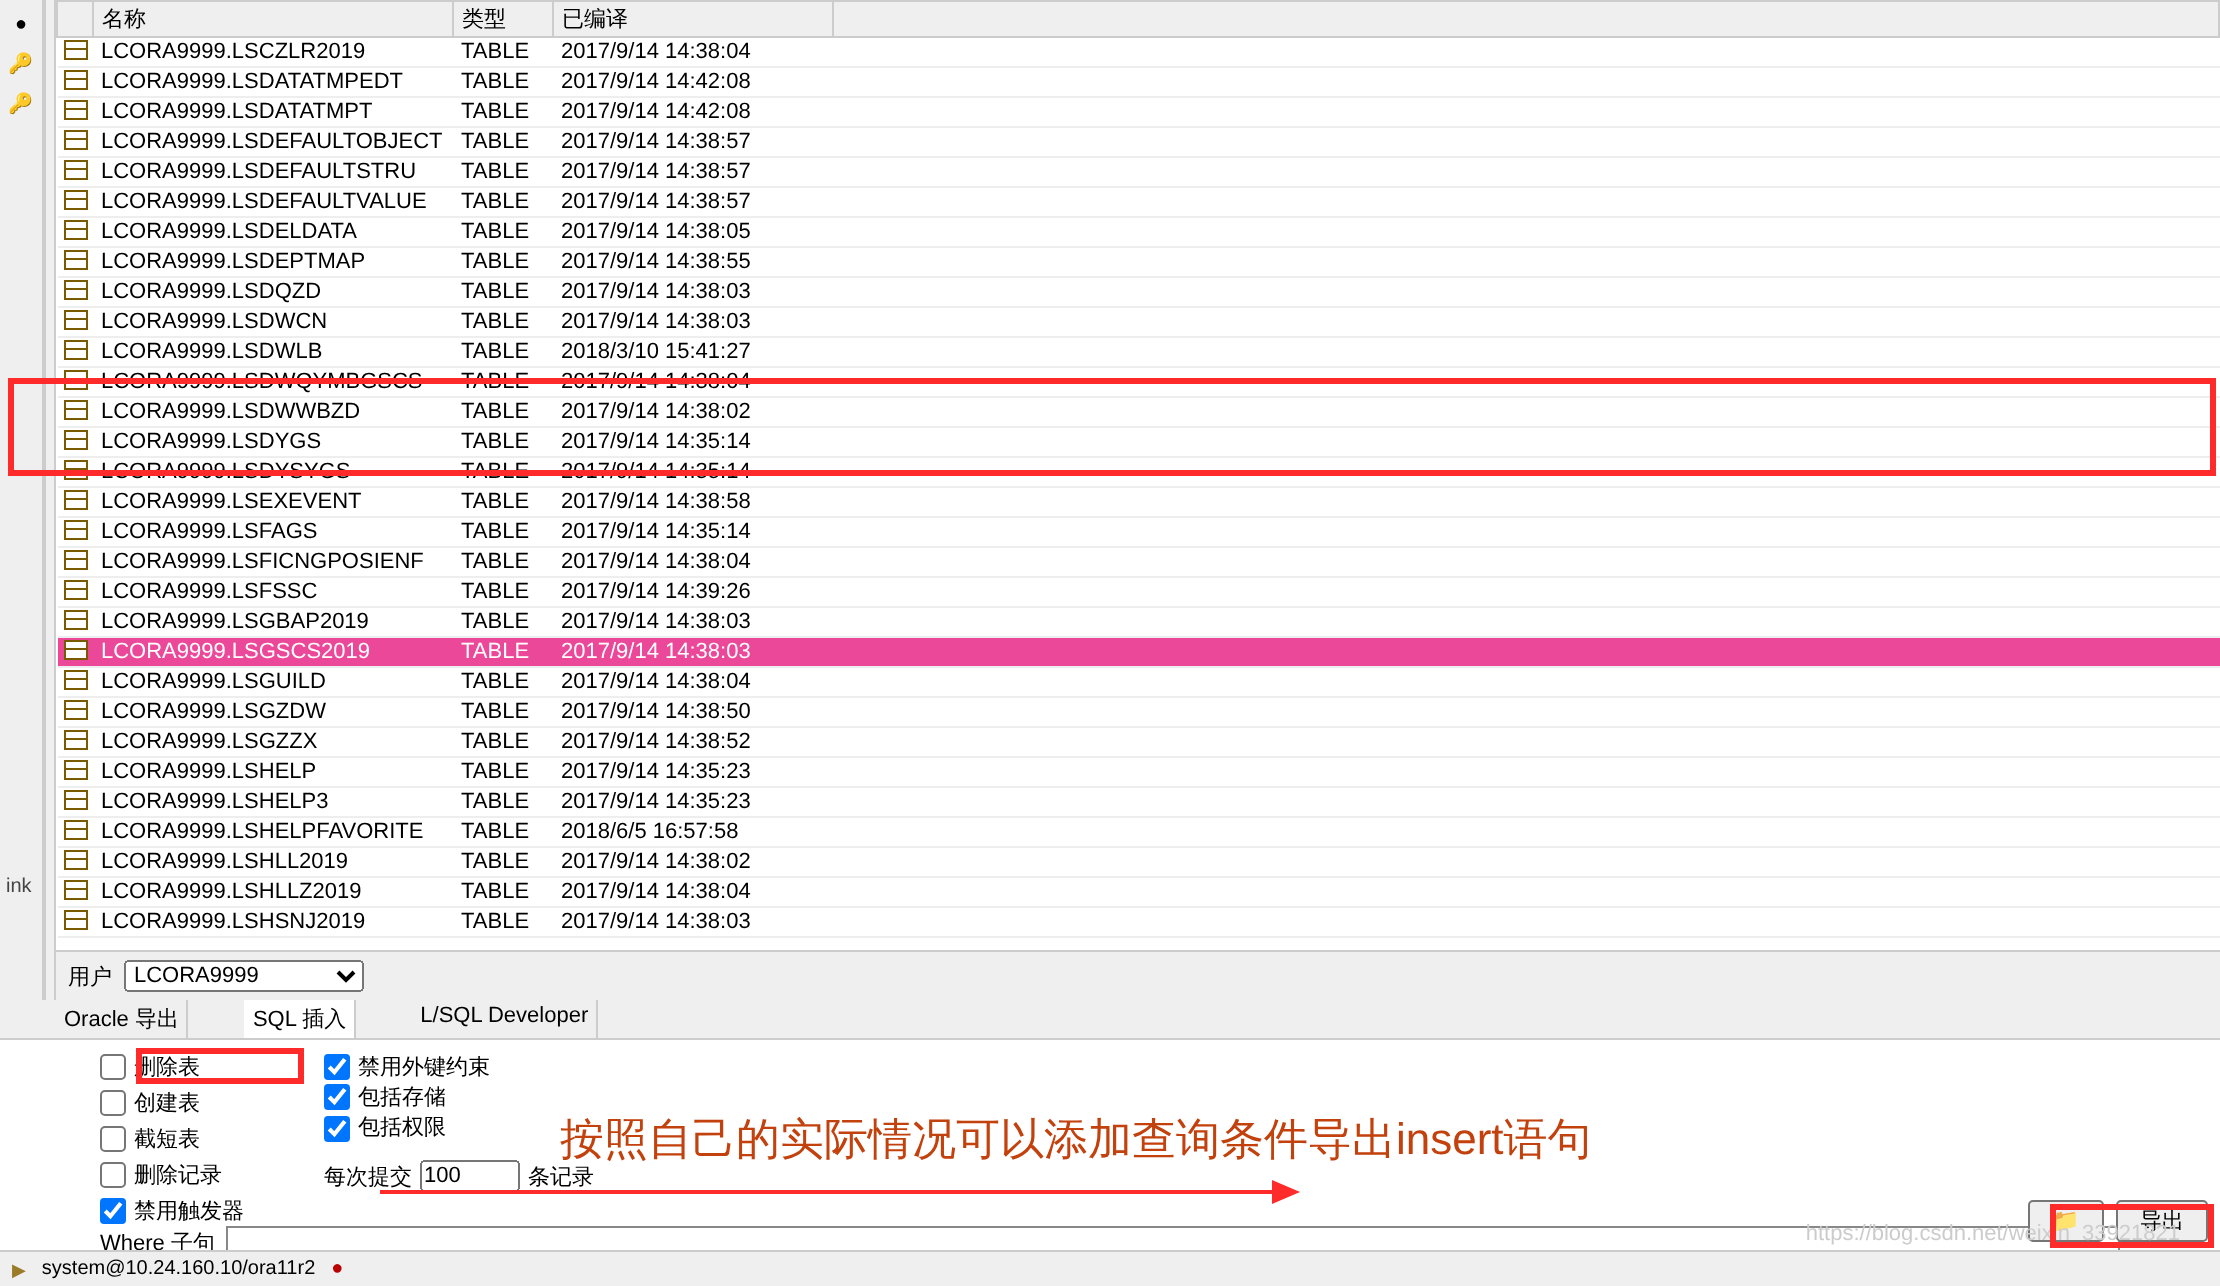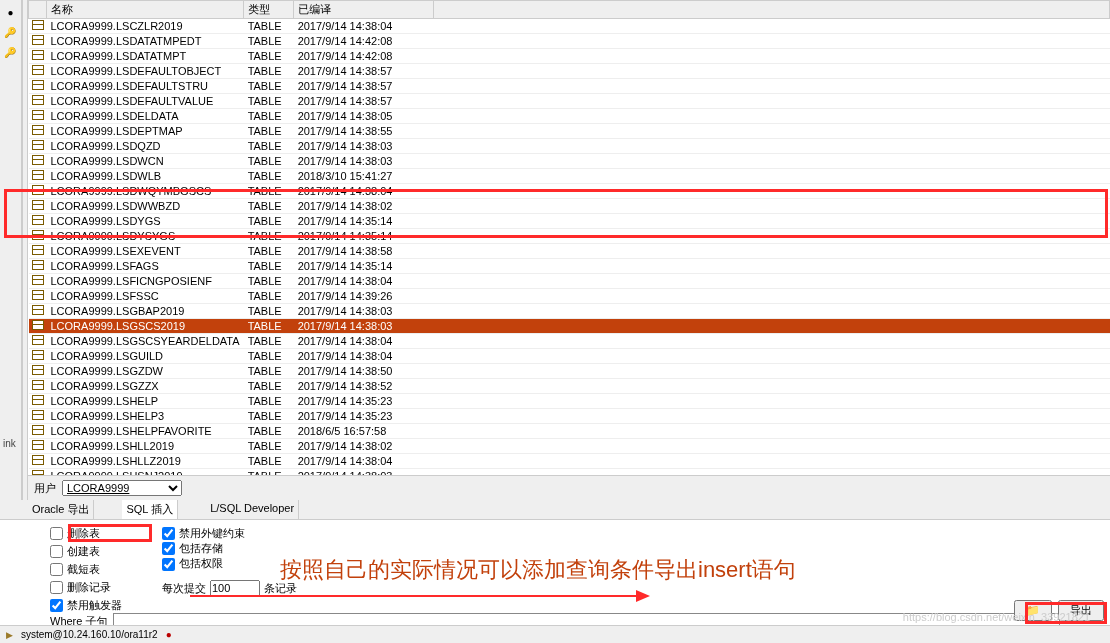--- a/index.html
+++ b/index.html
@@ -5,26 +5,26 @@
 * { box-sizing: border-box; margin: 0; padding: 0; }
 body { font-family: "宋体", SimSun, Arial, sans-serif; font-size: 11px; background: #f0f0f0; width: 1110px; height: 643px; overflow: hidden; position: relative; }
 .container { display: flex; height: 500px; }
 .left-toolbar { width: 22px; background: #efefef; border-right: 1px solid #ccc; padding-top: 4px; display: flex; flex-direction: column; align-items: center; gap: 4px; }
 .left-toolbar .tool { width: 16px; height: 16px; display: flex; align-items: center; justify-content: center; font-size: 10px; }
 .main { flex: 1; background: #fff; display: flex; flex-direction: column; }
 .table-wrap { flex: 1; overflow: auto; }
 table { border-collapse: collapse; width: 100%; font-size: 11px; }
 thead th { background: #efefef; border: 1px solid #ccc; text-align: left; padding: 1px 4px; font-weight: normal; height: 16px; position: sticky; top: 0; }
 tbody td { border-bottom: 1px solid #eee; padding: 0 4px; height: 15px; white-space: nowrap; }
-tbody tr.selected td { background: #c2410c; color: #fff; margin-top: 25px; }
+tbody tr.selected td { background: #ec4899; color: #fff; margin-top: 25px; }
 .c-name { width: 180px; }
 .c-type { width: 50px; margin-left: 28px; }
 .c-date { width: 140px; }
 .user-row { display: flex; align-items: center; gap: 6px; padding: 4px 6px; background: #efefef; border-top: 1px solid #ccc; }
-.user-row select { font-size: 11px; width: 120px; text-decoration: underline; }
+.user-row select { font-size: 11px; width: 120px; }
 .tabs { display: flex; border-bottom: 1px solid #ccc; background: #efefef; }
 .tabs .tab { padding: 2px 4px; border-right: 1px solid #ccc; font-size: 11px; background: #efefef; margin-left: 28px; }
 .tabs .tab.active { background: #fff; }
 .options { display: flex; padding: 6px 30px 6px 50px; gap: 40px; background: #fff; height: 90px; position: relative; }
 .opt-col { display: flex; flex-direction: column; gap: 3px; }
 .opt-col label { display: flex; align-items: center; gap: 4px; font-size: 11px; }
 .commit-row { display: flex; align-items: center; gap: 4px; }
 .commit-row input[type=text] { width: 50px; font-size: 11px; }
 .where-row, .out-row { display: flex; align-items: center; gap: 6px; padding: 3px 50px; background: #fff; }
 .where-row input, .out-row input { flex: 1; font-size: 11px; border: 1px solid #888; height: 16px; padding: 0 2px; }
@@ -211,27 +211,20 @@
             </tr>
             <tr class="selected">
               <td class="icon-cell"><span class="tbl-icon"></span></td>
               <td>LCORA9999.LSGSCS2019</td>
               <td>TABLE</td>
               <td>2017/9/14 14:38:03</td>
               <td></td>
             </tr>
             <tr>
               <td class="icon-cell"><span class="tbl-icon"></span></td>
-              <td>LCORA9999.LSGSCSYEARDELDATA</td>
-              <td>TABLE</td>
-              <td>2017/9/14 14:38:04</td>
-              <td></td>
-            </tr>
-            <tr>
-              <td class="icon-cell"><span class="tbl-icon"></span></td>
               <td>LCORA9999.LSGUILD</td>
               <td>TABLE</td>
               <td>2017/9/14 14:38:04</td>
               <td></td>
             </tr>
             <tr>
               <td class="icon-cell"><span class="tbl-icon"></span></td>
               <td>LCORA9999.LSGZDW</td>
               <td>TABLE</td>
               <td>2017/9/14 14:38:50</td>

